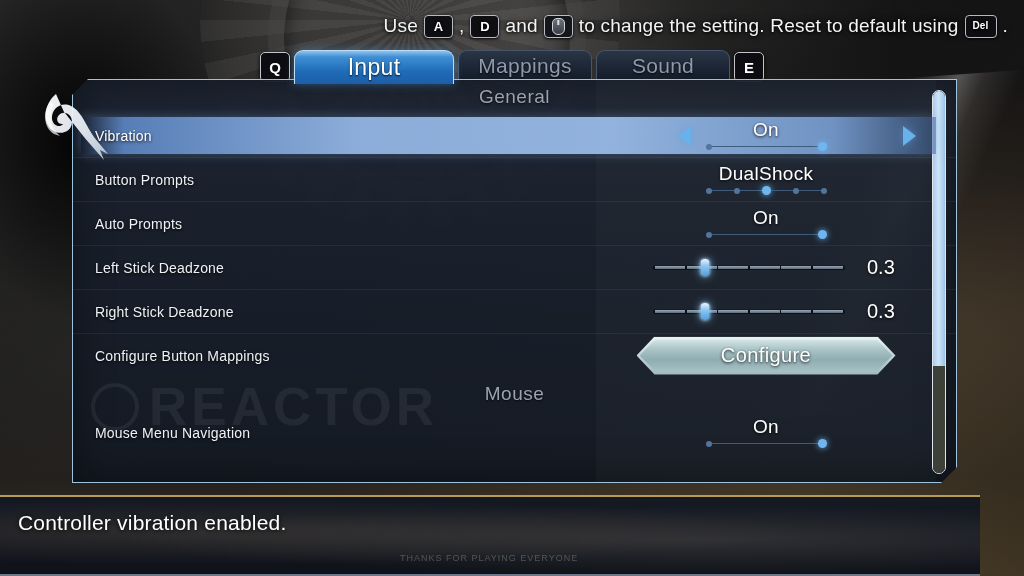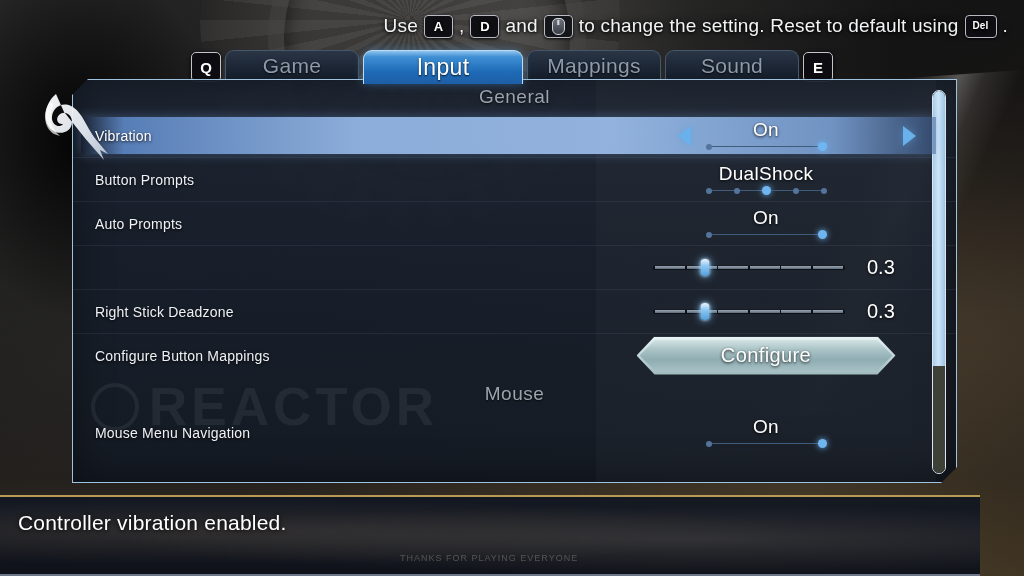--- a/index.html
+++ b/index.html
@@ -487,21 +487,20 @@
           <span class="mouse-glyph"></span>
         </span>
       <span>to change the setting. Reset to default using</span>
       <span class="keycap small">Del</span>
       <span>.</span>
     </div>
   </div>
 
   <div class="tabrow">
     <div class="tabkey">Q</div>
-    <div class="tab">Game</div>
     <div class="tab active">Input</div>
     <div class="tab">Mappings</div>
     <div class="tab">Sound</div>
     <div class="tabkey">E</div>
   </div>
 
   <div class="panel">
     <div class="value-col"></div>
     <div class="panel-wm">
       <span class="wm-mark"></span>
@@ -553,20 +552,21 @@
                 <div class="optval">On</div>
                 <div class="dots">
                   <span class="dot"></span>
                   <span class="dotline" style="width: 106px;"></span>
                   <span class="dot on"></span>
                 </div>
               </div>
             </div>
           </div>
           <div class="row">
+            <div class="label">Left Stick Deadzone</div>
             <div class="ctl">
               <div class="sliderwrap">
                 <div class="slider">
                   <div class="track"></div>
                   <div class="ticks">
                     <i></i>
                     <i></i>
                     <i></i>
                     <i></i>
                     <i></i>

